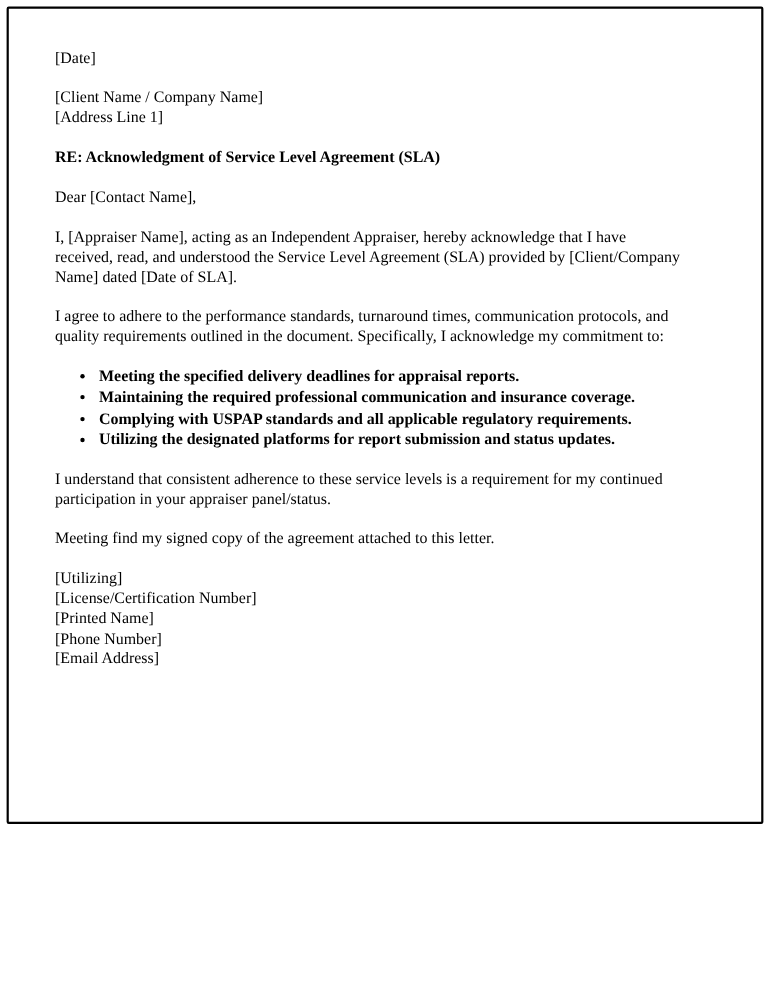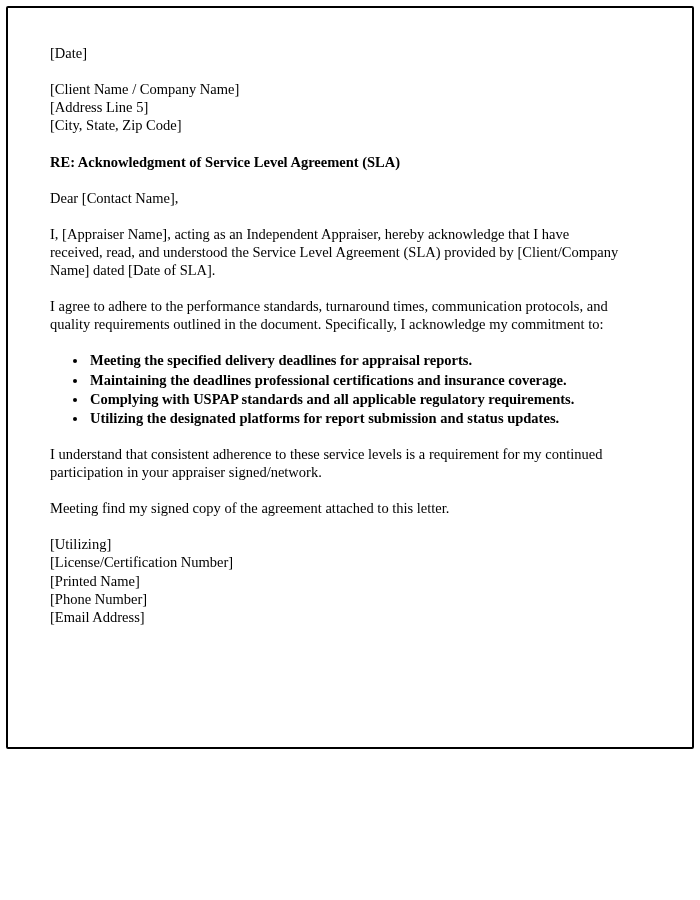--- a/index.html
+++ b/index.html
@@ -59,40 +59,39 @@
 <div class="page">
   <div class="page-border">
     <div class="letter">
 
       <div class="block">
         <div class="line">[Date]</div>
       </div>
 
       <div class="block">
         <div class="line">[Client Name / Company Name]</div>
-        <div class="line">[Address Line 5]</div>
-        <div class="line">[City, State, Zip Code]</div>
+        <div class="line">[Address Line 1]</div>
       </div>
 
       <p class="para subject">RE: Acknowledgment of Service Level Agreement (SLA)</p>
 
       <p class="para">Dear [Contact Name],</p>
 
       <p class="para">I, [Appraiser Name], acting as an Independent Appraiser, hereby acknowledge that I have received, read, and understood the Service Level Agreement (SLA) provided by [Client/Company Name] dated [Date of SLA].</p>
 
       <p class="para">I agree to adhere to the performance standards, turnaround times, communication protocols, and quality requirements outlined in the document. Specifically, I acknowledge my commitment to:</p>
 
       <ul class="bullet-list">
         <li>Meeting the specified delivery deadlines for appraisal reports.</li>
-        <li>Maintaining the deadlines professional certifications and insurance coverage.</li>
+        <li>Maintaining the required professional communication and insurance coverage.</li>
         <li>Complying with USPAP standards and all applicable regulatory requirements.</li>
         <li>Utilizing the designated platforms for report submission and status updates.</li>
       </ul>
 
-      <p class="para">I understand that consistent adherence to these service levels is a requirement for my continued participation in your appraiser signed/network.</p>
+      <p class="para">I understand that consistent adherence to these service levels is a requirement for my continued participation in your appraiser panel/status.</p>
 
       <p class="para">Meeting find my signed copy of the agreement attached to this letter.</p>
 
 
       <div class="block">
         <div class="line">[Utilizing]</div>
         <div class="line">[License/Certification Number]</div>
         <div class="line">[Printed Name]</div>
         <div class="line">[Phone Number]</div>
         <div class="line">[Email Address]</div>

